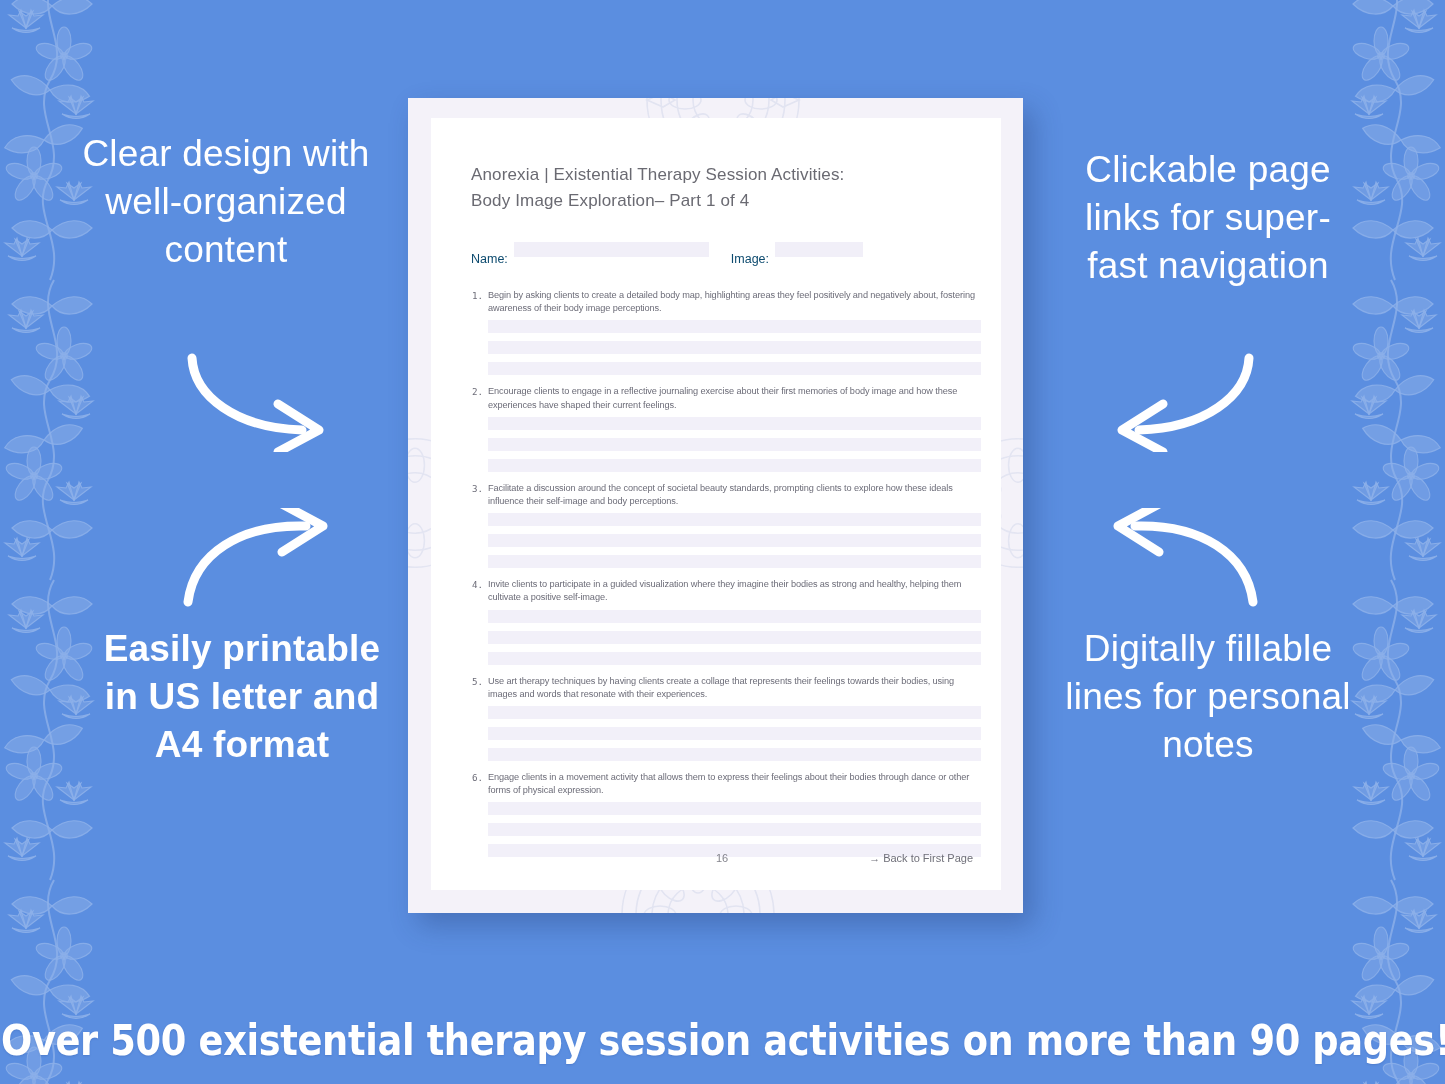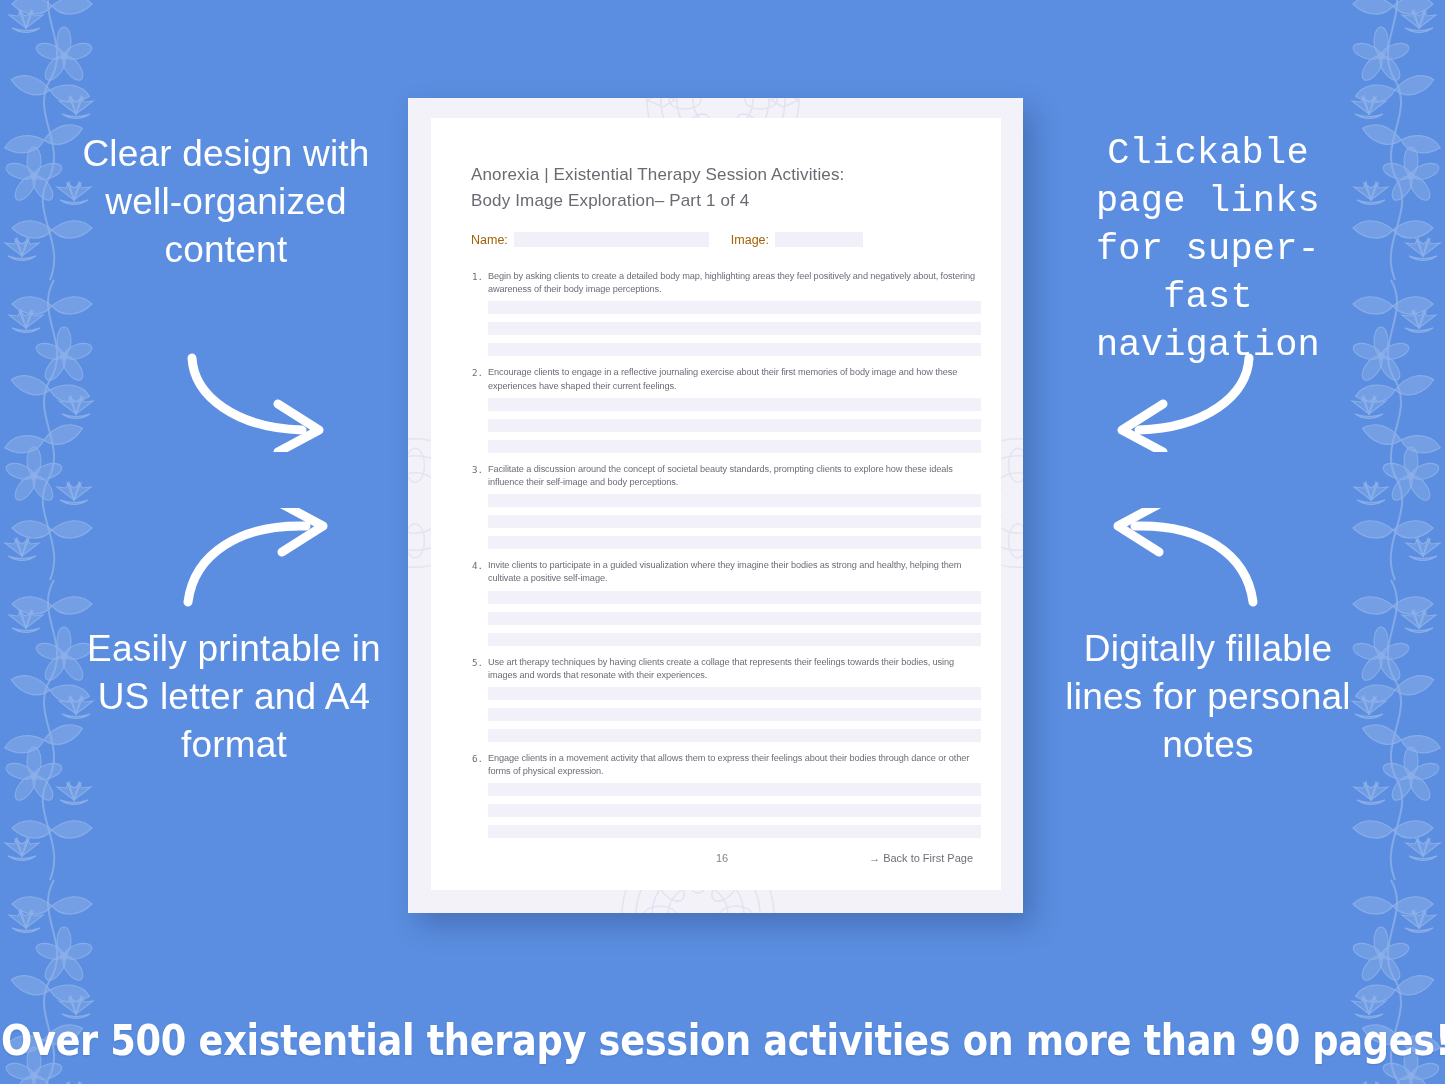--- a/index.html
+++ b/index.html
@@ -82,23 +82,24 @@
   }
 
   
   .namedate-row {
     display: flex;
     align-items: center;
     margin-top: 18px;
   }
   .nd-label {
     font-size: 12.5px;
-    color: #a16207;
+    color: #0c4a6e;
     margin-right: 6px;
     white-space: nowrap;
+    margin-top: 20px;
   }
   .nd-blank {
     height: 15px;
     background: #f1eff8;
   }
   .nd-blank.name { width: 195px; }
   .nd-blank.date { width: 88px; }
   .nd-gap { width: 22px; }
 
   
@@ -170,22 +171,22 @@
   .feature-text {
     position: absolute;
     color: #ffffff;
     font-size: 37px;
     line-height: 48px;
     text-align: center;
     font-weight: 300;
     letter-spacing: 0.2px;
   }
   .feat-tl { left: 76px;  top: 130px; width: 300px; }
-  .feat-bl { left: 84px;  top: 625px; width: 300px; }
-  .feat-tr { left: 1058px; top: 129px; width: 300px; font-family: Liberation Mono, monospace; }
+  .feat-bl { left: 92px;  top: 625px; width: 300px; font-weight: bold; }
+  .feat-tr { left: 1058px; top: 146px; width: 300px; }
   .feat-br { left: 1058px; top: 625px; width: 300px; }
 
   
   .arrow { position: absolute; pointer-events: none; }
   .arrow-tl { left: 178px;  top: 352px; }
   .arrow-bl { left: 178px;  top: 508px; }
   .arrow-tr { left: 1098px; top: 352px; }
   .arrow-br { left: 1098px; top: 508px; }
 
   

